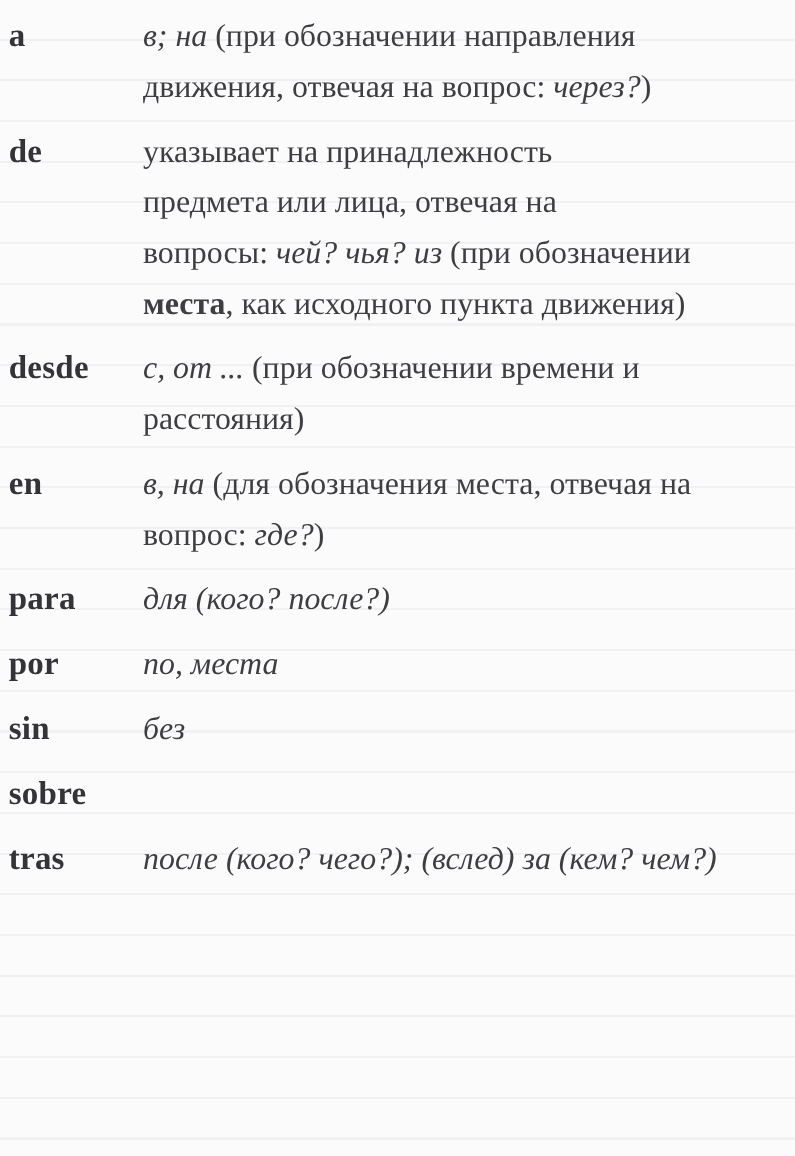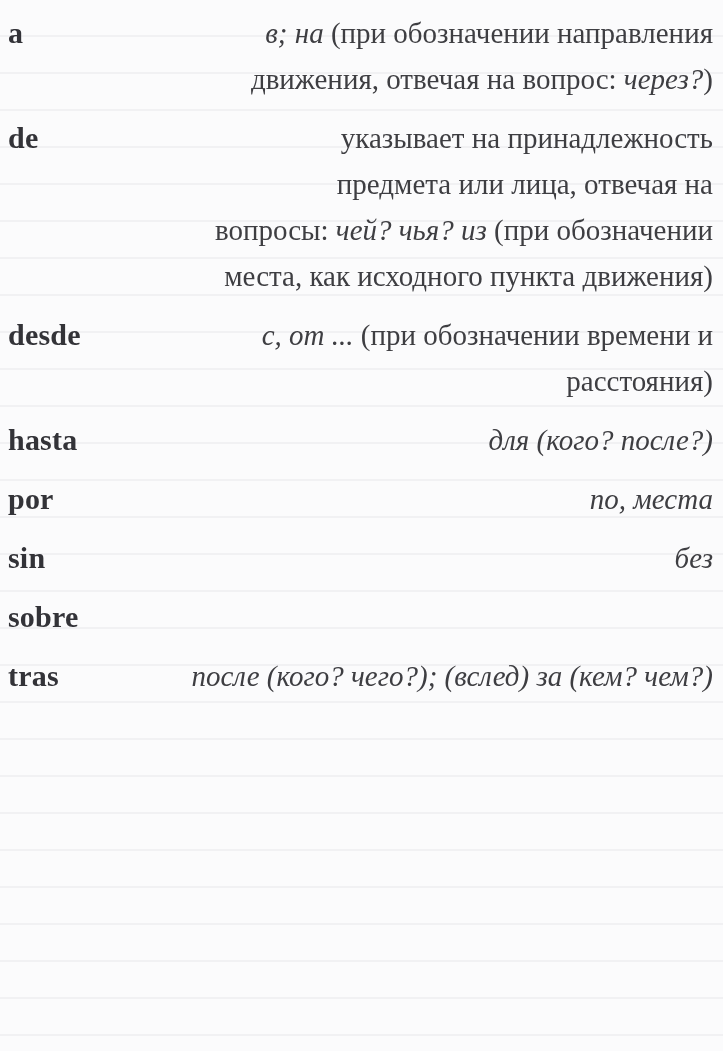--- a/index.html
+++ b/index.html
@@ -44,25 +44,24 @@
     color: #333338;
     letter-spacing: 0.2px;
   }
   .definition {
     flex: 1 1 auto;
     max-width: 585px;
     font-size: 29px;
     line-height: 46px;
     color: #3e3e42;
     white-space: pre-wrap;
-    text-align: right;
   }
   .seg-regular { font-style: normal; font-weight: normal; }
   .seg-italic  { font-style: italic; font-weight: normal; }
-  .seg-bold    { font-style: normal; font-weight: normal; }
+  .seg-bold    { font-style: normal; font-weight: bold; }
 </style>
 </head>
 <body>
 
 <div class="page">
   <div class="dict-table" id="dict-table">
       <div class="row">
         <div class="term">a</div>
         <div class="definition"><span class="seg-italic">в; на </span><span class="seg-regular">(при обозначении направления
 движения, отвечая на вопрос: </span><span class="seg-italic">через?</span><span class="seg-regular">)</span></div>
@@ -73,21 +72,26 @@
 предмета или лица, отвечая на
 вопросы: </span><span class="seg-italic">чей? чья? из </span><span class="seg-regular">(при обозначении
 </span><span class="seg-bold">места</span><span class="seg-regular">, как исходного пункта движения)</span></div>
       </div>
       <div class="row">
         <div class="term">desde</div>
         <div class="definition"><span class="seg-italic">с, от ... </span><span class="seg-regular">(при обозначении времени и
 расстояния)</span></div>
       </div>
       <div class="row">
-        <div class="term">hasta</div>
+        <div class="term">en</div>
+        <div class="definition"><span class="seg-italic">в, на </span><span class="seg-regular">(для обозначения места, отвечая на
+вопрос: </span><span class="seg-italic">где?</span><span class="seg-regular">)</span></div>
+      </div>
+      <div class="row">
+        <div class="term">para</div>
         <div class="definition"><span class="seg-italic">для (кого? после?)</span></div>
       </div>
       <div class="row">
         <div class="term">por</div>
         <div class="definition"><span class="seg-italic">по, места</span></div>
       </div>
       <div class="row">
         <div class="term">sin</div>
         <div class="definition"><span class="seg-italic">без</span></div>
       </div>

